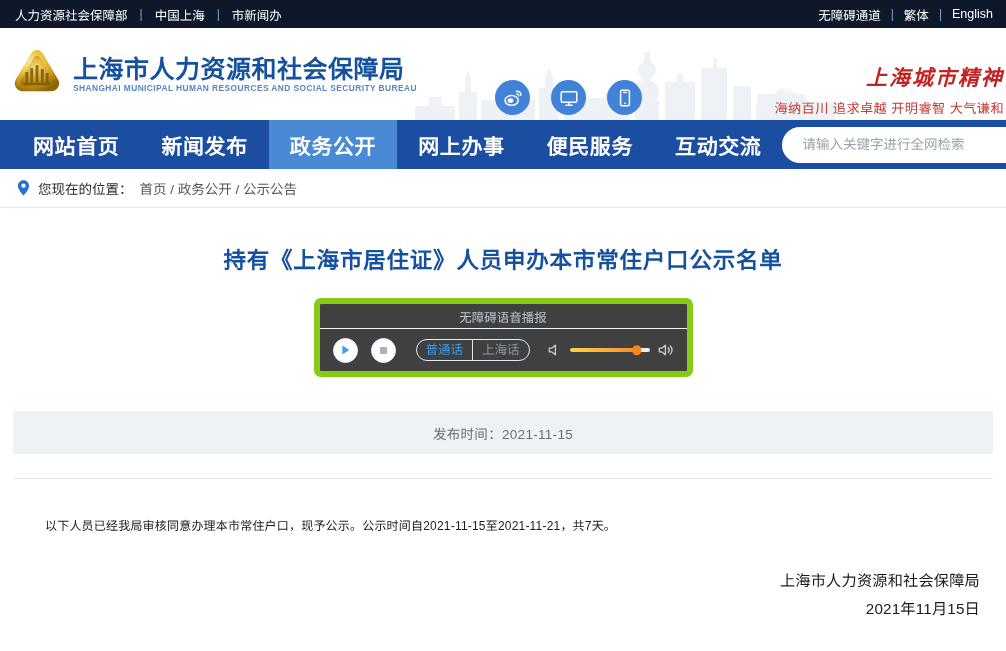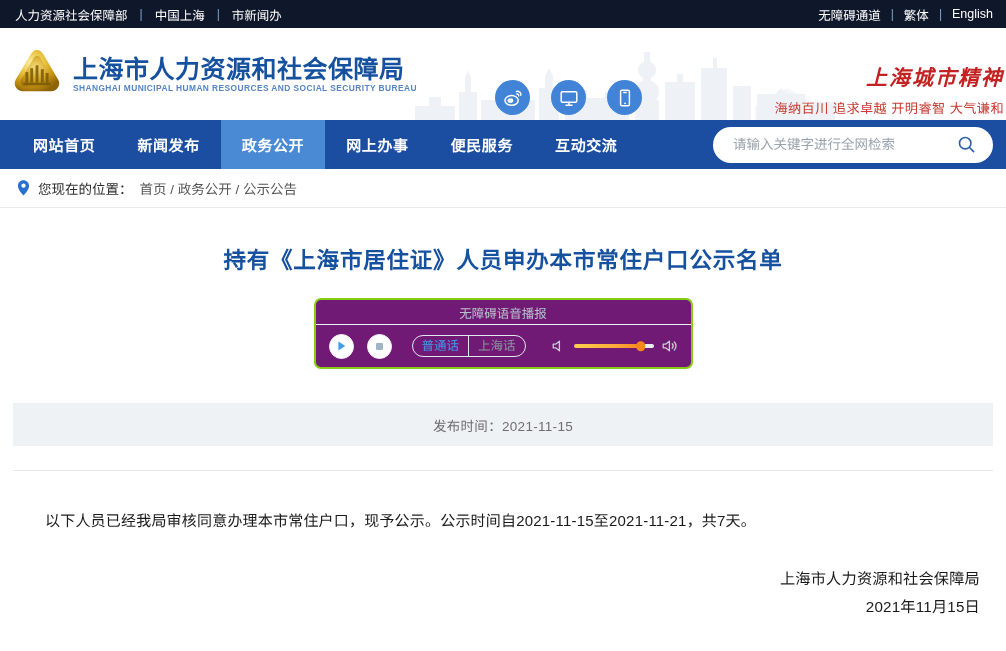--- a/index.html
+++ b/index.html
@@ -62,21 +62,21 @@
     letter-spacing:.4px; white-space:nowrap;
   }
 
   
   .nav{
     height:49px; background:#1b4ea0; display:flex; align-items:stretch;
   }
   .nav-items{ display:flex; align-items:stretch; padding-left:12px; }
   .nav-item{
     display:flex; align-items:center; justify-content:center;
-    padding:0 21px; color:#ffffff; font-size:15px; font-weight:bold;
+    padding:0 21px; color:#ffffff; font-size:21px; font-weight:bold;
     text-decoration:none; white-space:nowrap; letter-spacing:.6px;
   }
   .nav-item.active{ background:#4a8ad4; }
   .search-wrap{
     margin-left:auto; display:flex; align-items:center; padding-right:13px;
   }
   .search-box{
     width:280px; height:36px; background:#ffffff; border-radius:18px;
     display:flex; align-items:center; padding:0 16px 0 20px;
   }
@@ -103,22 +103,22 @@
   .article{ padding:0 13px; }
   .art-title{
     text-align:center; font-size:22.5px; font-weight:bold;
     color:#15519e; letter-spacing:.8px; padding:38px 40px 0;
     line-height:1.35;
   }
 
   
   .audio-wrap{ display:flex; justify-content:center; margin-top:22px; }
   .audio-box{
-    width:379px; border:2px solid #84cc16; border-radius:7px;
-    background:#701a75; box-shadow:0 1px 3px rgba(0,0,0,.035);
+    width:379px; border:6px solid #84cc16; border-radius:7px;
+    background:#404040; box-shadow:0 1px 3px rgba(0,0,0,.035);
   }
   .audio-head{
     height:25px; display:flex; align-items:center; justify-content:center;
     font-size:12.5px; color:#b9c2cc; border-bottom:1px solid #eef1f5;
   }
   .audio-body{
     height:42px; display:flex; align-items:center; padding:0 13px;
   }
   .rbtn{
     width:25px; height:25px; border-radius:50%;
@@ -150,21 +150,21 @@
   
   .pubdate{
     margin-top:34px; height:43px; background:#eef2f5;
     display:flex; align-items:center; justify-content:center;
     font-size:13.5px; color:#6e6e6e; letter-spacing:.3px;text-align:center;
   }
   .hr-line{ height:1px; background:#e4e7ea; margin-top:24px; }
 
   
   .body-copy{
-    padding:35px 30px 0 32px; font-size:15px; color:#1a1a1a;
+    padding:35px 30px 0 32px; font-size:12px; color:#1a1a1a;
     line-height:2.05; letter-spacing:.2px;
   }
   .sign{
     text-align:right; padding:28px 13px 0 0;
     font-size:15.2px; color:#1a1a1a; line-height:1.85; letter-spacing:.2px;
   }
 
   
   .tbl-wrap{ padding:27px 0 0 120px; }
 </style>

